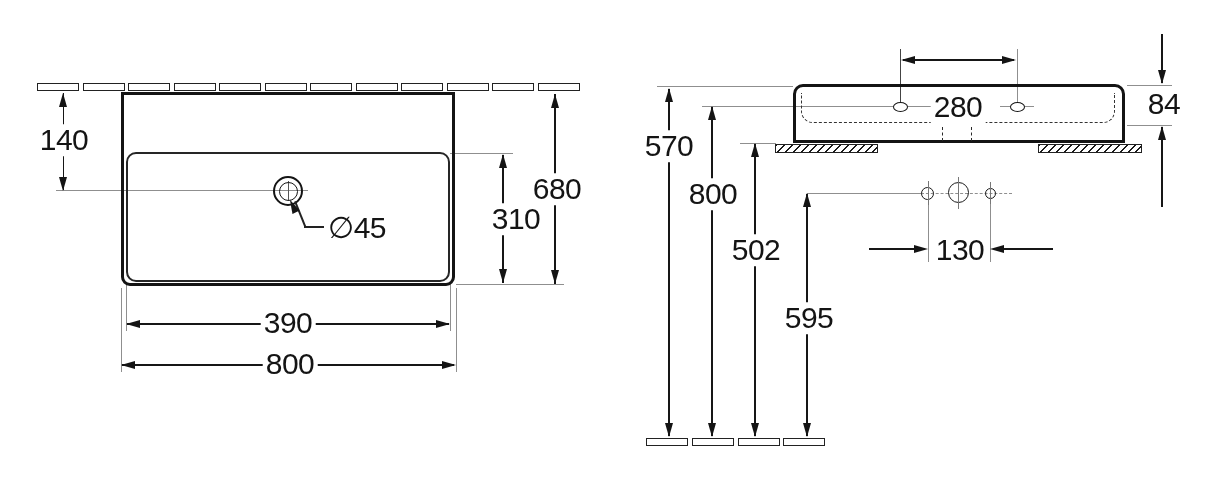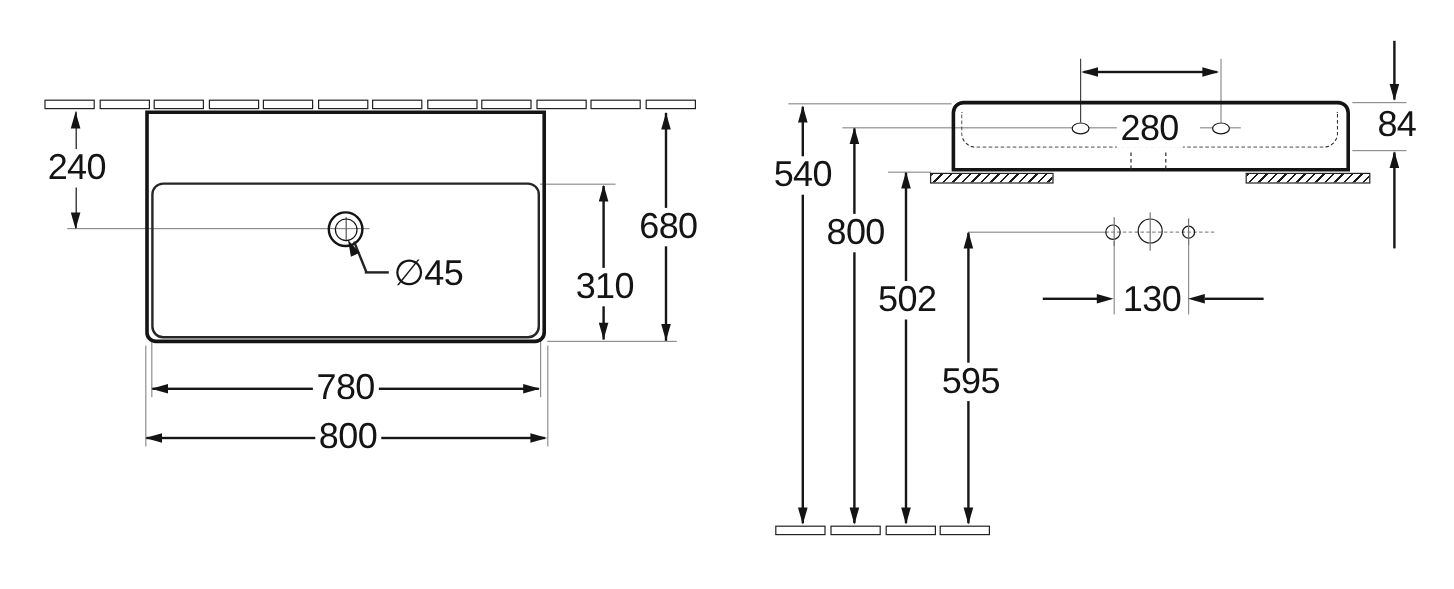--- a/index.html
+++ b/index.html
@@ -67,36 +67,36 @@
   <div class="circ" style="left:278.5px;top:181.5px;width:19px;height:19px;border:1.8px solid #141414;"></div>
 
   <div class="abs" style="left:296px;top:201px;width:28px;height:1.5px;background:#222;transform-origin:0 0;transform:rotate(68deg);"></div>
   <div class="abs" style="left:304px;top:226px;width:20px;height:1.5px;background:#222;"></div>
   <div class="au" style="left:288.5px;top:199px;transform:rotate(-26deg);"></div>
   <div class="lbl-left" style="left:326px;top:228px;">∅45</div>
 
   <div class="vl" style="left:62.8px;top:93px;height:97px;"></div>
   <div class="au" style="left:59px;top:92.5px;"></div>
   <div class="ad" style="left:59px;top:176.5px;"></div>
-  <div class="lbl" style="left:64px;top:140px;">240</div>
+  <div class="lbl" style="left:64px;top:140px;">140</div>
 
   <div class="vl" style="left:554.4px;top:94px;height:190px;"></div>
   <div class="au" style="left:550.6px;top:93.5px;"></div>
   <div class="ad" style="left:550.6px;top:270px;"></div>
   <div class="lbl" style="left:557px;top:189px;">680</div>
 
   <div class="vl" style="left:502.4px;top:155px;height:128px;"></div>
   <div class="au" style="left:498.6px;top:154px;"></div>
   <div class="ad" style="left:498.6px;top:269px;"></div>
-  <div class="lbl" style="left:504px;top:219px;margin-top:20px;">310</div>
+  <div class="lbl" style="left:516px;top:219px;">310</div>
 
   <div class="hl" style="left:127px;top:323.3px;width:322px;"></div>
   <div class="al" style="left:126px;top:319.5px;"></div>
   <div class="ar" style="left:436px;top:319.5px;"></div>
-  <div class="lbl" style="left:288px;top:323px;">780</div>
+  <div class="lbl" style="left:288px;top:323px;">390</div>
 
   <div class="hl" style="left:122px;top:364.3px;width:332px;"></div>
   <div class="al" style="left:121px;top:360.5px;"></div>
   <div class="ar" style="left:442px;top:360.5px;"></div>
   <div class="lbl" style="left:290px;top:364px;">800</div>
 
   <div class="hthin" style="left:657px;top:86px;width:136px;"></div>
   <div class="hthin" style="left:702px;top:105.6px;width:233px;"></div>
   <div class="hthin" style="left:1000px;top:105.6px;width:34px;"></div>
   <div class="hthin" style="left:740px;top:142.6px;width:36px;"></div>
@@ -127,21 +127,21 @@
 
   <div class="vl" style="left:1161.4px;top:34px;height:49px;"></div>
   <div class="ad" style="left:1157.6px;top:70px;"></div>
   <div class="vl" style="left:1161.4px;top:127px;height:80px;"></div>
   <div class="au" style="left:1157.6px;top:126px;"></div>
   <div class="lbl" style="left:1164px;top:104px;">84</div>
 
   <div class="vl" style="left:668.3px;top:89px;height:347px;"></div>
   <div class="au" style="left:664.5px;top:88px;"></div>
   <div class="ad" style="left:664.5px;top:423px;"></div>
-  <div class="lbl" style="left:669px;top:146px;">540</div>
+  <div class="lbl" style="left:669px;top:146px;">570</div>
 
   <div class="vl" style="left:711.4px;top:107px;height:329px;"></div>
   <div class="au" style="left:707.6px;top:106px;"></div>
   <div class="ad" style="left:707.6px;top:423px;"></div>
   <div class="lbl" style="left:713px;top:194px;">800</div>
 
   <div class="vl" style="left:754.4px;top:144px;height:292px;"></div>
   <div class="au" style="left:750.6px;top:143px;"></div>
   <div class="ad" style="left:750.6px;top:423px;"></div>
   <div class="lbl" style="left:756px;top:250px;">502</div>

